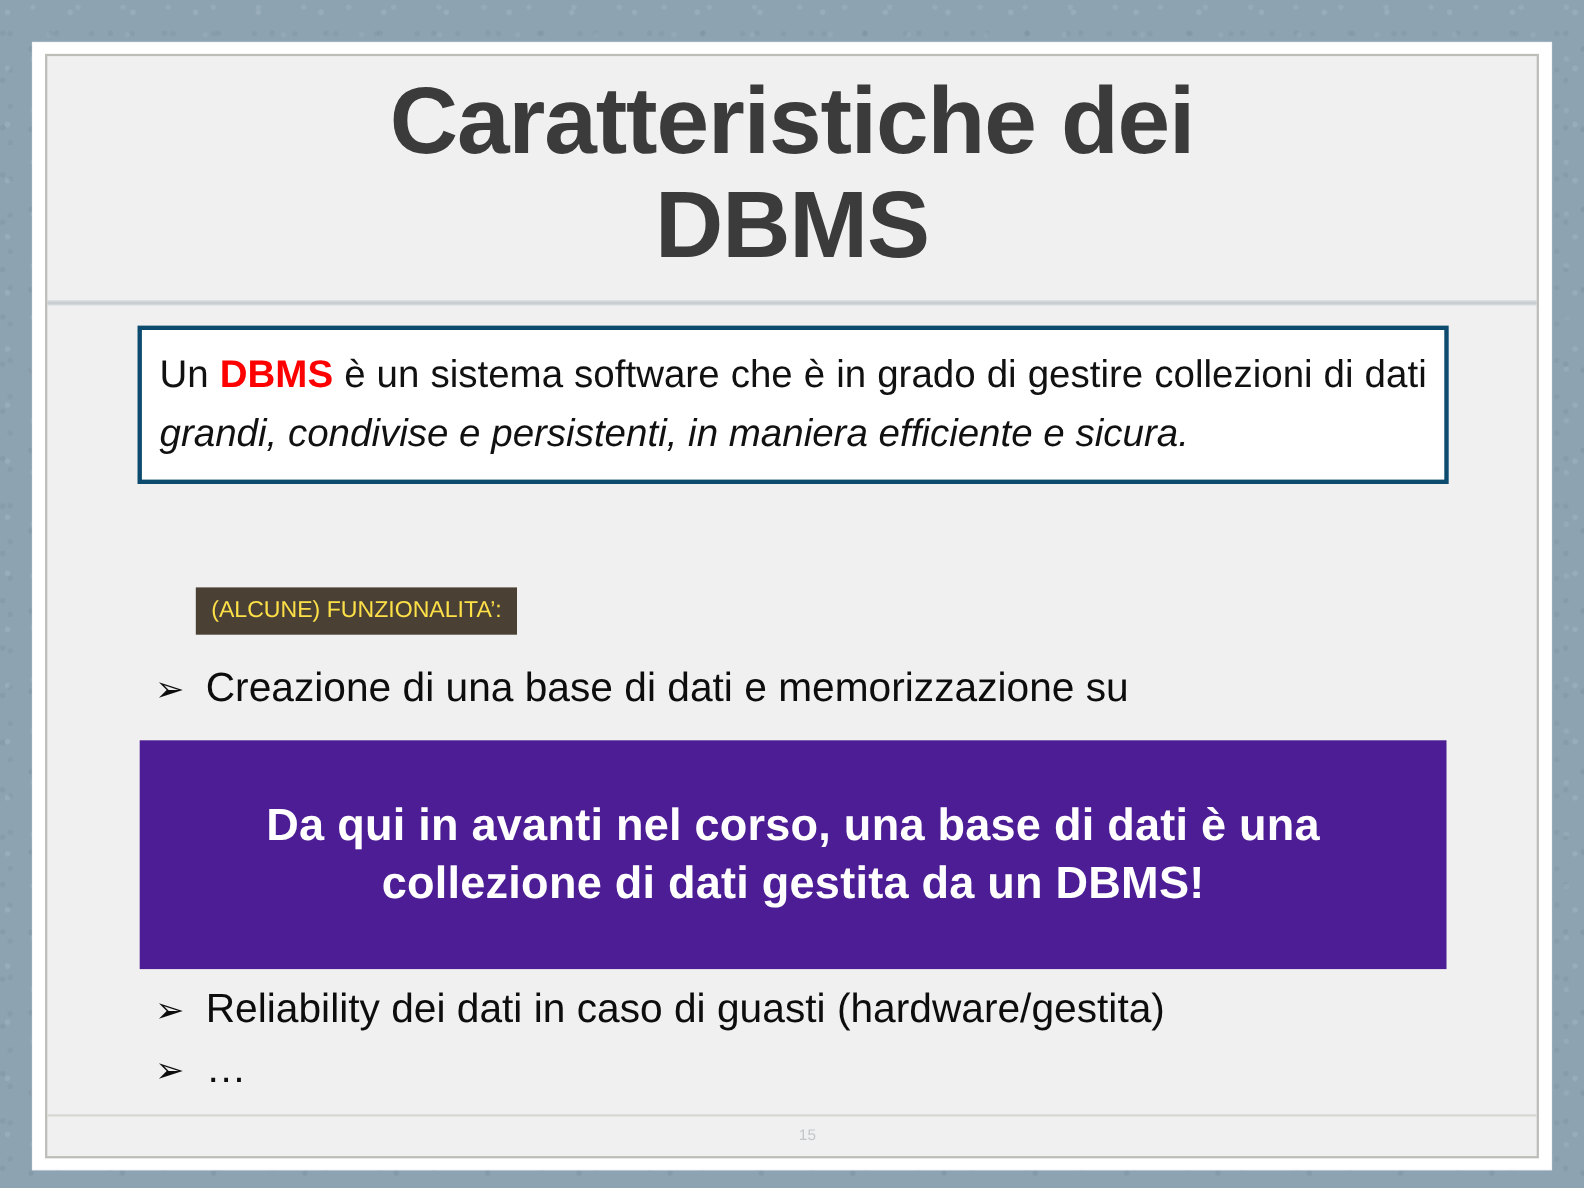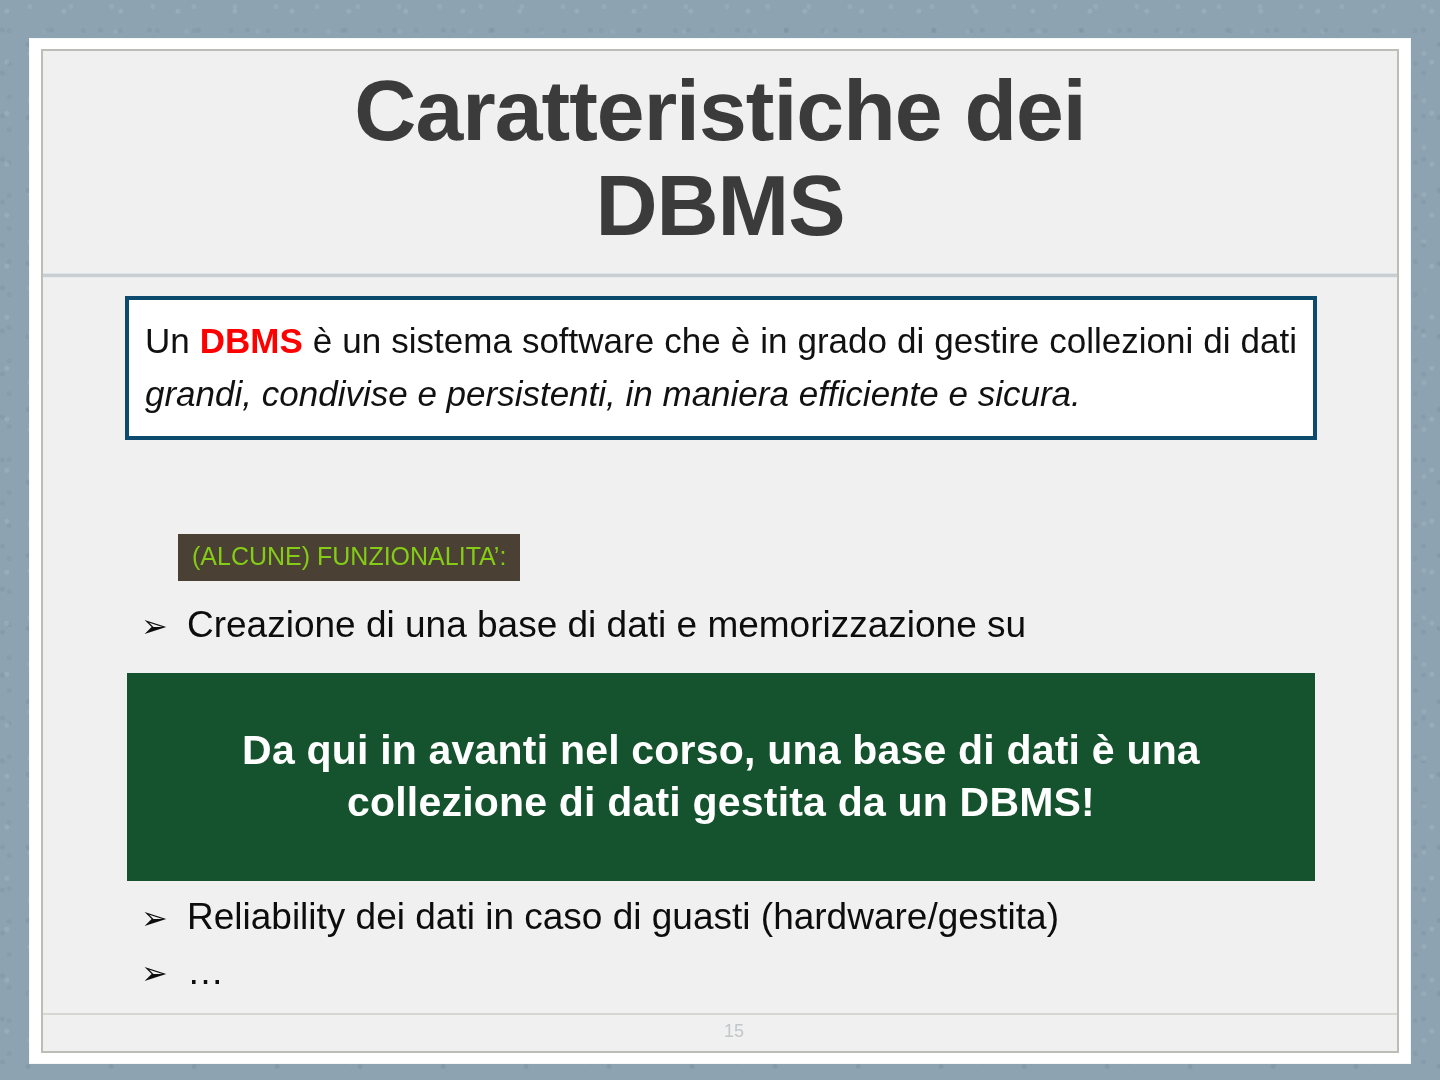--- a/index.html
+++ b/index.html
@@ -114,22 +114,22 @@
   #definition-text .it {
     font-style: italic;
   }
 
   
   #functions-badge {
     position: absolute;
     left: 135px;
     top: 483px;
     background: #4a4034;
-    color: #84cc16;
-    font-size: 25px;
+    color: #fde047;
+    font-size: 21px;
     line-height: 1;
     padding: 10px 14px 12px 14px;
     white-space: nowrap;
   }
 
   
   .bullet-row {
     position: absolute;
     display: flex;
     align-items: baseline;
@@ -149,21 +149,21 @@
   #bullet-2 { left: 98px; top: 845px; }
   #bullet-3 { left: 98px; top: 900px; }
 
   
   #highlight-box {
     position: absolute;
     left: 84px;
     top: 622px;
     width: 1188px;
     height: 208px;
-    background: #14532d;
+    background: #4c1d95;
     box-sizing: border-box;
     display: flex;
     align-items: center;
     justify-content: center;
     padding: 4px 18px;
   }
   #highlight-text {
     margin: 0;
     color: #ffffff;
     font-weight: 700;
@@ -182,21 +182,21 @@
     height: 2px;
     background: #d7d7d2;
   }
   #page-number {
     position: absolute;
     left: 0;
     right: 0;
     bottom: 6px;
     text-align: center;
     color: #c2c6c8;
-    font-size: 18px;
+    font-size: 14px;
     line-height: 28px;
     padding-left: 28px;
   }
 </style>
 </head>
 <body>
 
 <div id="slide-canvas">
   <div id="slide-page">
     <div id="slide-frame">

